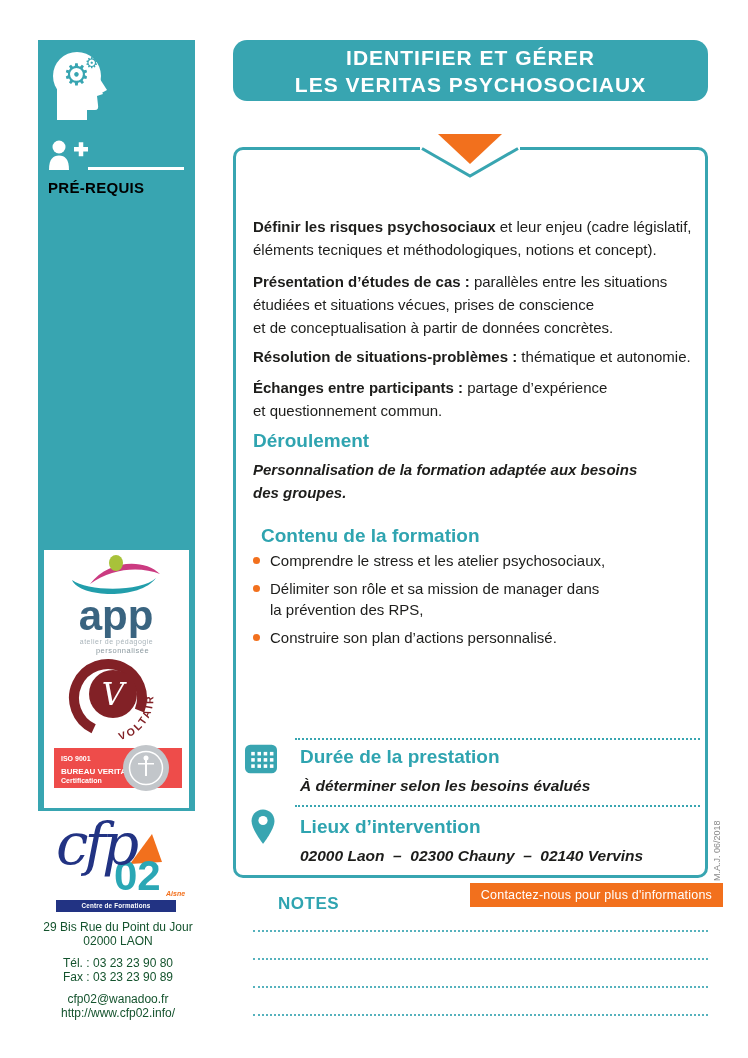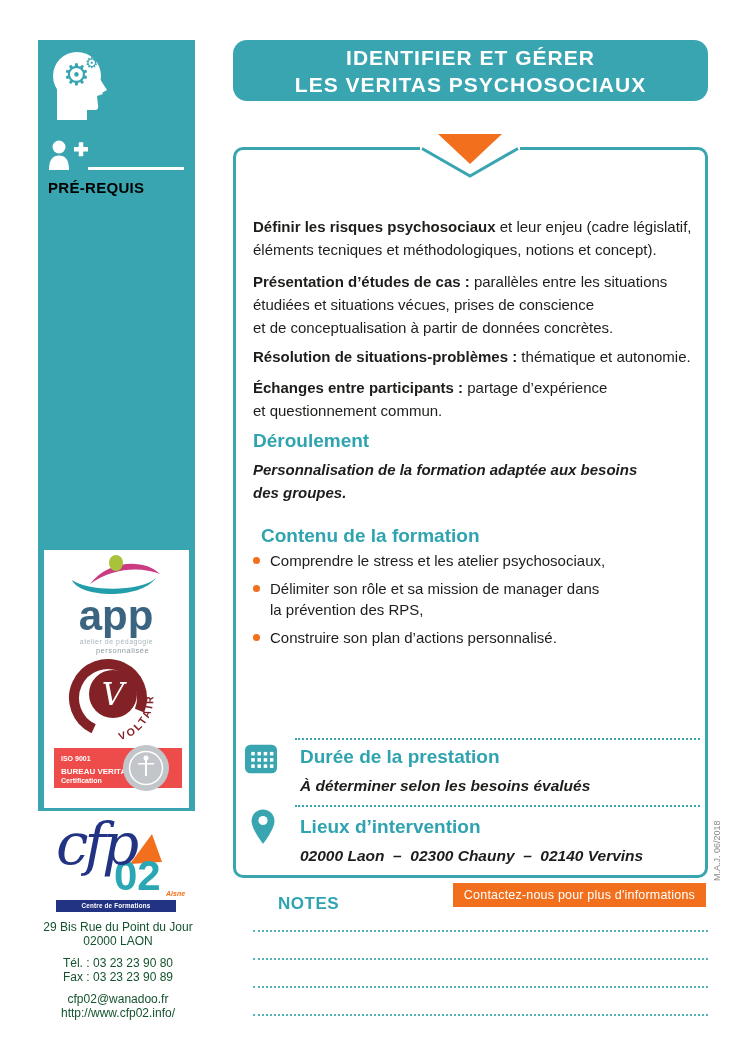--- a/index.html
+++ b/index.html
@@ -30,21 +30,21 @@
   .para{font-size:15px;line-height:23px;white-space:pre-line;width:452px;}
   .para b{font-weight:bold;}
   .p-bold{font-weight:bold;font-size:15px;line-height:23px;white-space:pre-line;font-style:italic;}
   .bullets{left:253px;top:550px;width:450px;margin:0;padding:0;list-style:none;}
   .bullets li{position:relative;padding-left:17px;margin-bottom:7px;font-size:15px;line-height:21px;white-space:pre-line;}
   .bullets li::before{content:"";position:absolute;left:0;top:7px;width:7px;height:7px;border-radius:50%;background:#f2701d;}
   .sep{border-top:2px dotted #38a5b1;width:405px;left:295px;height:0;}
   .gap-line{white-space:pre;}
 
   
-  .contact-btn{right:42px;top:883px;background:#f2701d;color:#fff;font-size:12.5px;
+  .contact-btn{right:25px;top:883px;background:#f2701d;color:#fff;font-size:12.5px;
                padding:5px 11px;letter-spacing:.2px;}
   .notes-title{left:253px;top:894px;color:#2fa4b0;font-weight:bold;font-size:17px;letter-spacing:.5px;margin-left:25px;}
   .note-line{left:253px;width:455px;height:0;border-top:2px dotted rgba(56,165,177,.85);}
   .maj{left:712px;top:881px;transform:rotate(-90deg);transform-origin:0 0;font-size:9px;color:#8a8a8a;white-space:nowrap;}
 
   
   .cfp-logo{left:48px;top:826px;width:140px;height:90px;}
   .cfp-text{position:absolute;left:8px;top:-16px;font-family:"DejaVu Serif",serif;font-style:italic;
             font-weight:normal;font-size:58px;color:#223383;letter-spacing:-4px;z-index:2;}
   .cfp-02{position:absolute;left:66px;top:26px;font-weight:bold;font-size:42px;color:#2aa7b5;z-index:1;}

